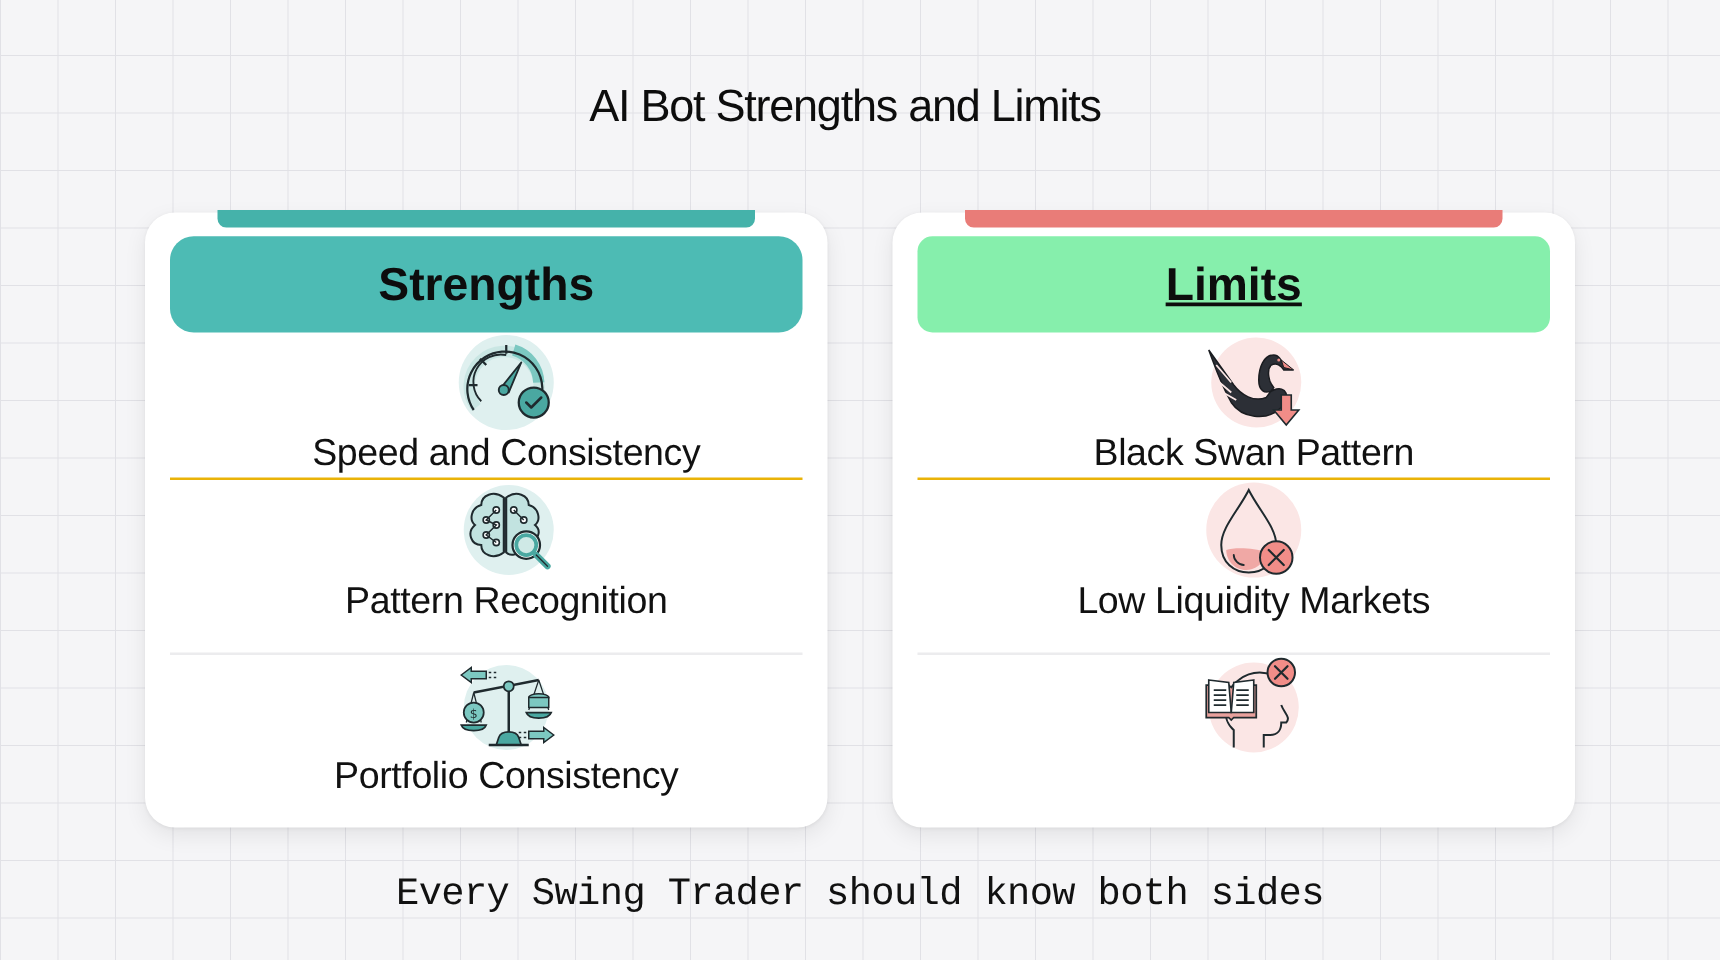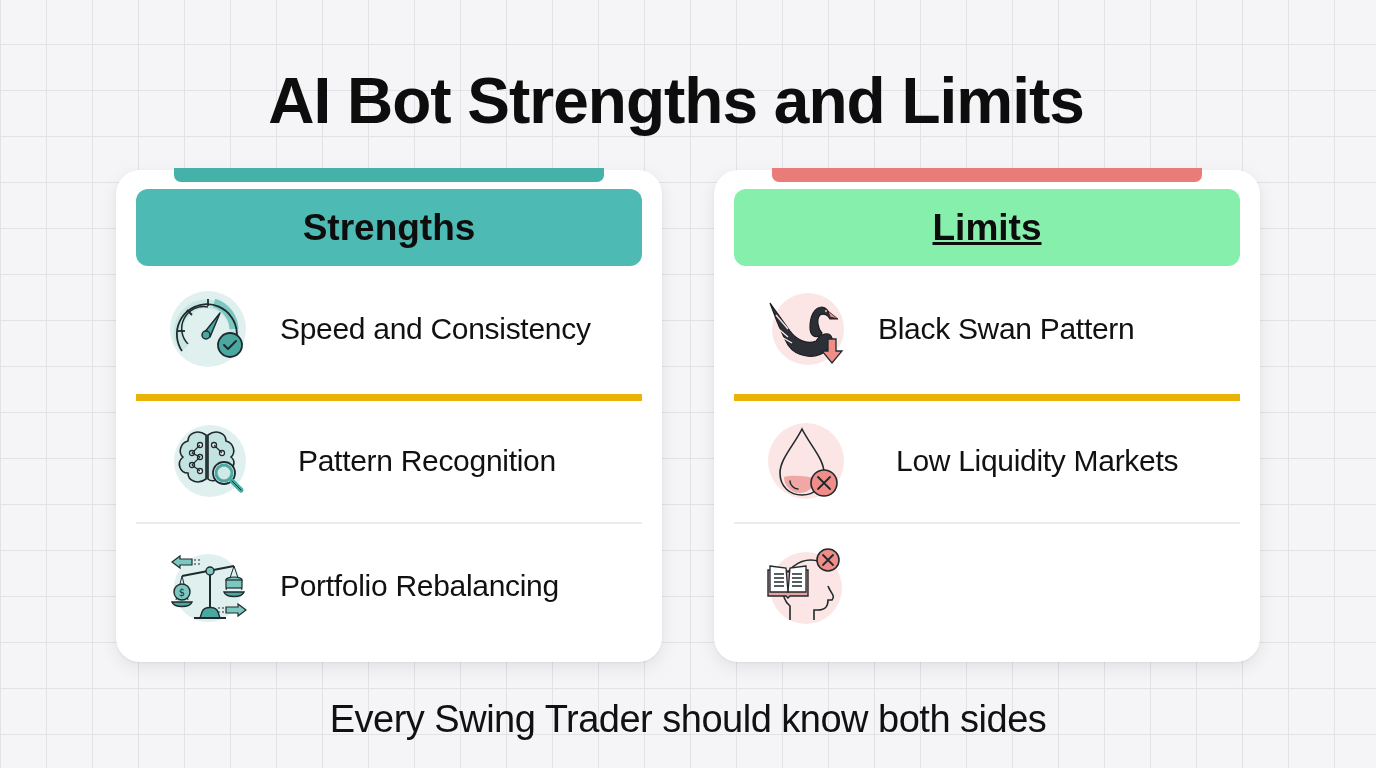--- a/index.html
+++ b/index.html
@@ -10,21 +10,21 @@
     background-image:
       linear-gradient(to right, #e1e1e6 1px, transparent 1px),
       linear-gradient(to bottom, #e1e1e6 1px, transparent 1px);
     background-size: 46px 46px;
     background-position: 0 -2px;
     position: relative;
     color: #111;
   }
   .title {
     position: absolute; left: 0; top: 64px; width: 1352px;
-    text-align: center; font-size: 64px; font-weight: 700;
+    text-align: center; font-size: 36px; font-weight: 400;
     letter-spacing: -1px; color: #0d0d0d;
   }
   .card {
     position: absolute; top: 170px; width: 546px; height: 492px;
     background: #fff; border-radius: 24px;
     box-shadow: 0 6px 18px rgba(0,0,0,0.08), 0 1px 3px rgba(0,0,0,0.05);
   }
   .card.left { left: 116px; }
   .card.right { left: 714px; }
   .topbar {
@@ -32,47 +32,47 @@
     border-radius: 0 0 7px 7px;
   }
   .header {
     position: absolute; top: 19px; left: 20px; width: 506px; height: 77px;
     border-radius: 12px;
     display: flex; align-items: center; justify-content: center;
     font-size: 37px; font-weight: 700; color: #0d0d0d;
   }
   .row {
     position: absolute; left: 20px; width: 506px; height: 126px;
-    display: flex; align-items: center;
+    display: flex; align-items: center; flex-direction: column;
   }
   .row.r0 { top: 96px; }
-  .row.r1 { top: 224px; border-top: 7px solid #eab308; gap: 18px; }
+  .row.r1 { top: 212px; border-top: 2px solid #eab308; }
   .row.r2 { top: 352px; border-top: 2px solid #ececee; }
   .icon {
     width: 80px; height: 80px; margin-left: 32px; flex: none;
     display: flex; align-items: center; justify-content: center;
   }
   .icon svg { width: 80px; height: 80px; }
   .label {
     margin-left: 32px; font-size: 30px; font-weight: 400; color: #111;
     letter-spacing: -0.3px;
   }
   .footer {
     position: absolute; left: 0; top: 698px; width: 1376px;
-    text-align: center; font-size: 38px; color: #111; letter-spacing: -0.5px;
+    text-align: center; font-size: 31px; color: #111; letter-spacing: -0.5px; font-family: Liberation Mono, monospace;
   }
 </style>
 </head>
 <body>
 
 <div class="title">AI Bot Strengths and Limits</div>
 
 <div class="card left">
   <div class="topbar" style="background:#45b2aa;"></div>
-  <div class="header" style="background:#4dbbb4;">Strengths</div>
+  <div class="header" style="background:#4dbbb4;border-radius:19px;">Strengths</div>
 
   <div class="row r0">
     <div class="icon">
       <svg viewBox="0 0 80 80">
         <circle cx="40" cy="40" r="38" fill="#dff0ef"></circle>
         <path d="M16 60 A28 28 0 1 1 62 58" fill="none" stroke="#c9e6e3" stroke-width="9"></path>
         <path d="M46 14 A28 28 0 0 1 66 40" fill="none" stroke="#7cc8c1" stroke-width="9"></path>
         <path d="M14 62 A30 30 0 1 1 66 58" fill="none" stroke="#1f2a2e" stroke-width="1.8"></path>
         <path d="M20 55 A22 22 0 0 1 40 18" fill="none" stroke="#1f2a2e" stroke-width="1.5"></path>
         <line x1="40" y1="10" x2="40" y2="17" stroke="#1f2a2e" stroke-width="1.8"></line>
@@ -129,21 +129,21 @@
         <text x="14" y="50" font-size="10" text-anchor="middle" fill="#1f2a2e" font-family="DejaVu Sans, sans-serif">$</text>
         <path d="M4 56 H24 C22 62 6 62 4 56 Z" fill="#4aa8a1" stroke="#1f2a2e" stroke-width="1.4"></path>
         <path d="M66 20 L58 44 M66 20 L74 44" stroke="#1f2a2e" stroke-width="1"></path>
         <ellipse cx="66" cy="34" rx="8" ry="3" fill="#7cc8c1" stroke="#1f2a2e" stroke-width="1.2"></ellipse>
         <rect x="58" y="34" width="16" height="8" fill="#7cc8c1" stroke="#1f2a2e" stroke-width="1.2"></rect>
         <path d="M56 46 H76 C74 52 58 52 56 46 Z" fill="#4aa8a1" stroke="#1f2a2e" stroke-width="1.4"></path>
         <path d="M50 62 H56 M50 66 H56" stroke="#1f2a2e" stroke-width="1.2" stroke-dasharray="2 2"></path>
         <path d="M78 64 L70 58 L70 61 L58 61 L58 67 L70 67 L70 70 Z" fill="#7cc8c1" stroke="#1f2a2e" stroke-width="1.2"></path>
       </svg>
     </div>
-    <span class="label">Portfolio Rebalancing</span>
+    <span class="label">Portfolio Consistency</span>
   </div>
 </div>
 
 <div class="card right">
   <div class="topbar" style="background:#e97c78;"></div>
   <div class="header" style="background:#86efac;text-decoration:underline;">Limits</div>
 
   <div class="row r0">
     <div class="icon">
       <svg viewBox="0 0 80 80">

